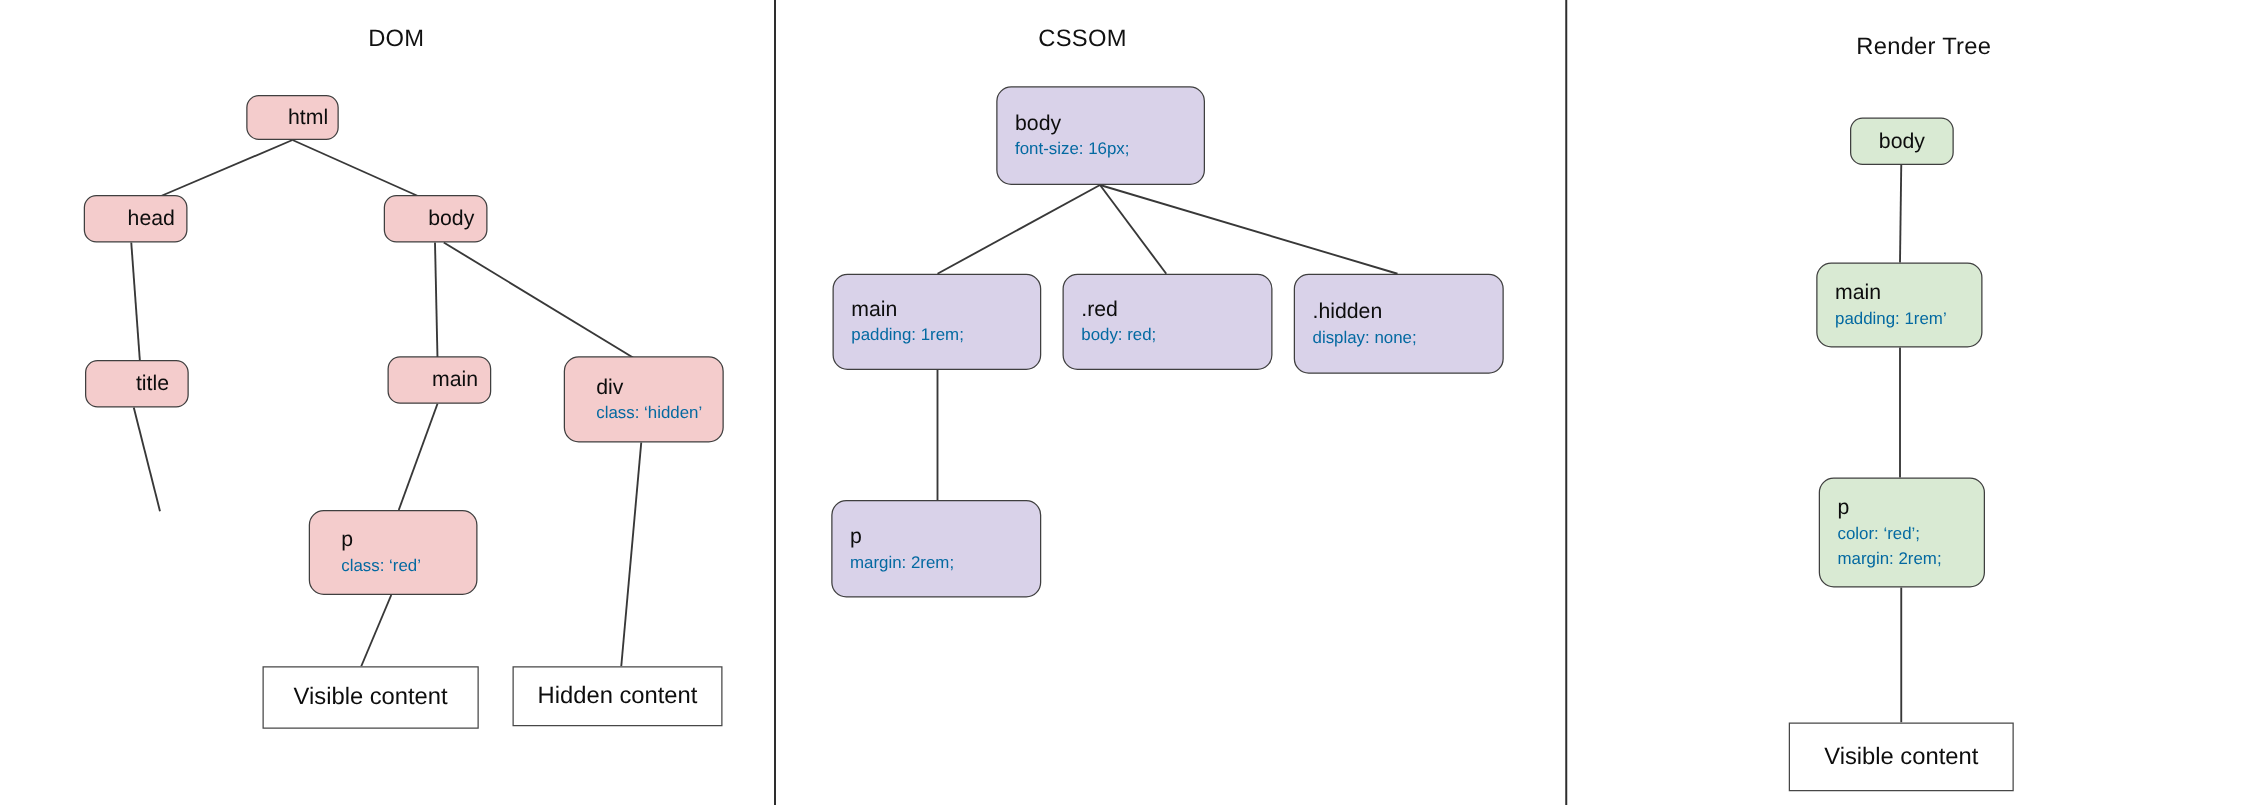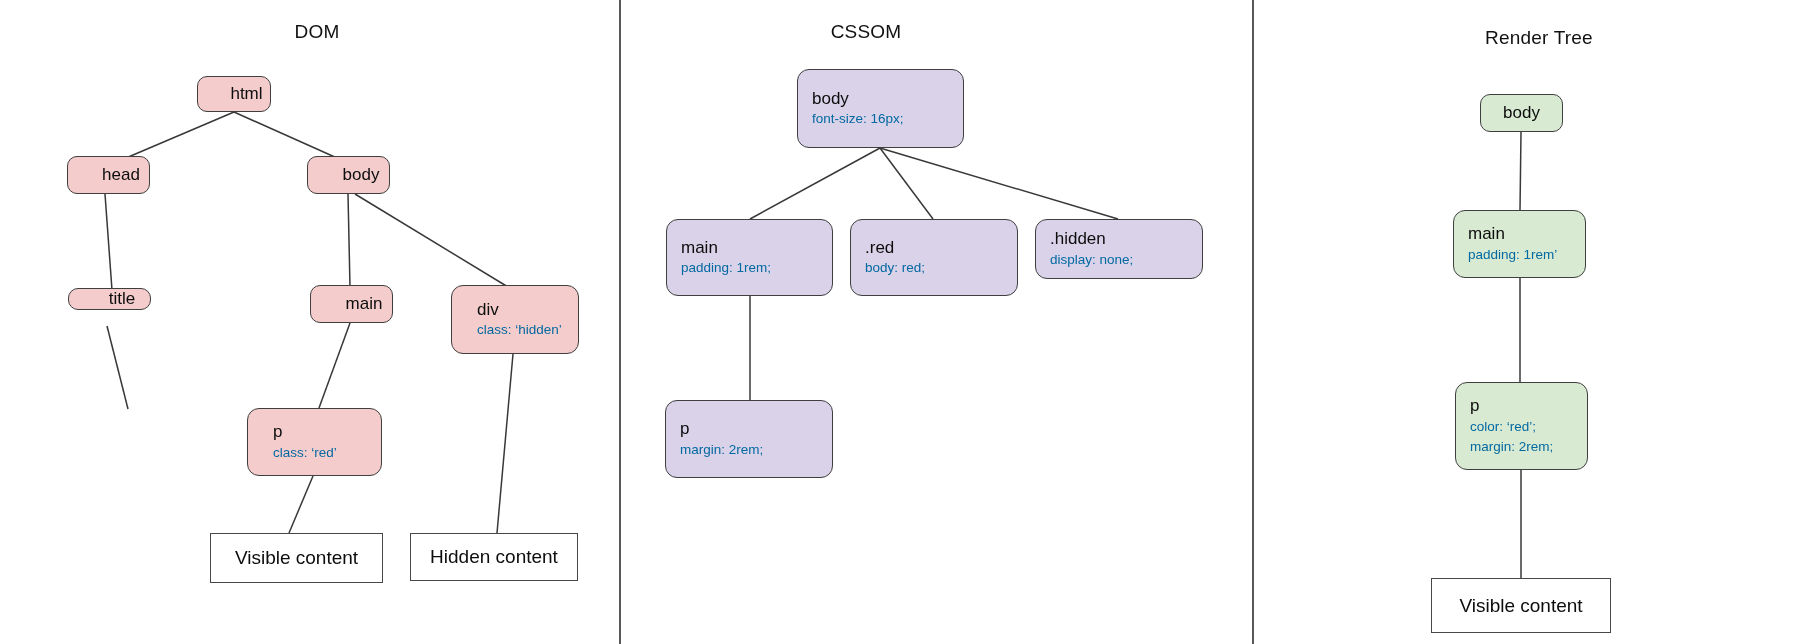--- a/index.html
+++ b/index.html
@@ -106,21 +106,21 @@
   </div>
 
   <div class="node pink" style="left:67px; top:156px; width:83px; height:38px;">
     <span class="node-label">head</span>
   </div>
 
   <div class="node pink" style="left:307px; top:156px; width:83px; height:38px;">
     <span class="node-label">body</span>
   </div>
 
-  <div class="node pink" style="left:68px; top:288px; width:83px; height:22px;">
+  <div class="node pink" style="left:68px; top:288px; width:83px; height:38px;">
     <span class="node-label">title</span>
   </div>
 
   <div class="node pink" style="left:310px; top:285px; width:83px; height:38px;">
     <span class="node-label">main</span>
   </div>
 
   <div class="node pink multi" style="left:451px; top:285px; width:128px; height:69px;">
     <span class="node-label">div</span>
     <span class="node-prop">class: ‘hidden’</span>
@@ -150,21 +150,21 @@
   <div class="node purple multi" style="left:666px; top:219px; width:167px; height:77px;">
     <span class="node-label">main</span>
     <span class="node-prop">padding: 1rem;</span>
   </div>
 
   <div class="node purple multi" style="left:850px; top:219px; width:168px; height:77px;">
     <span class="node-label">.red</span>
     <span class="node-prop">body: red;</span>
   </div>
 
-  <div class="node purple multi" style="left:1035px; top:219px; width:168px; height:60px;">
+  <div class="node purple multi" style="left:1035px; top:219px; width:168px; height:80px;">
     <span class="node-label">.hidden</span>
     <span class="node-prop">display: none;</span>
   </div>
 
   <div class="node purple multi" style="left:665px; top:400px; width:168px; height:78px;">
     <span class="node-label">p</span>
     <span class="node-prop">margin: 2rem;</span>
   </div>
 
   <div class="panel-title" style="left:1439px; top:27px; width:200px;">Render Tree</div>

